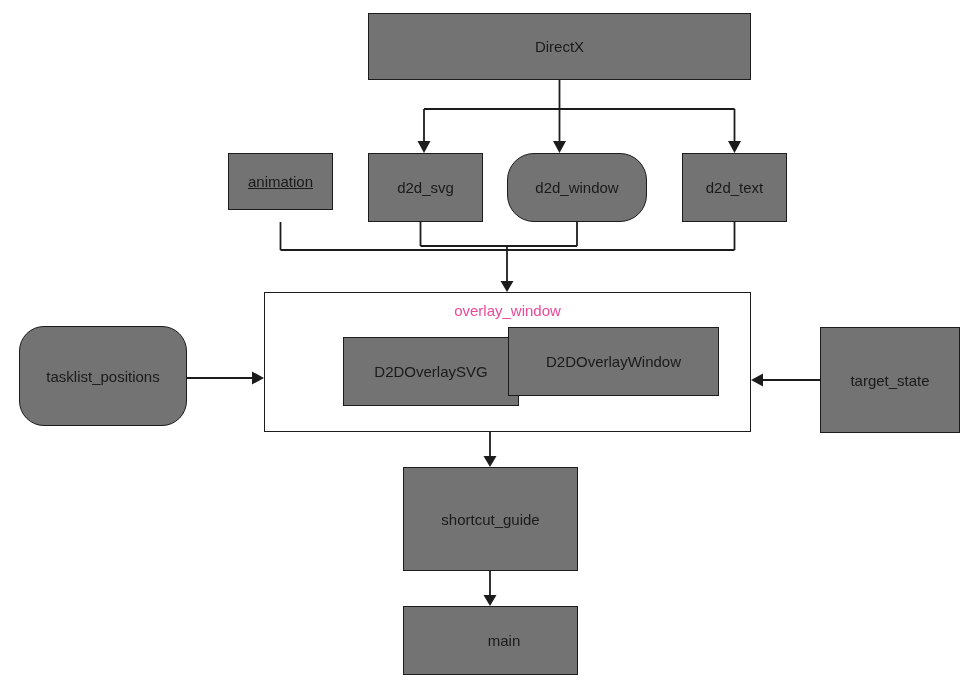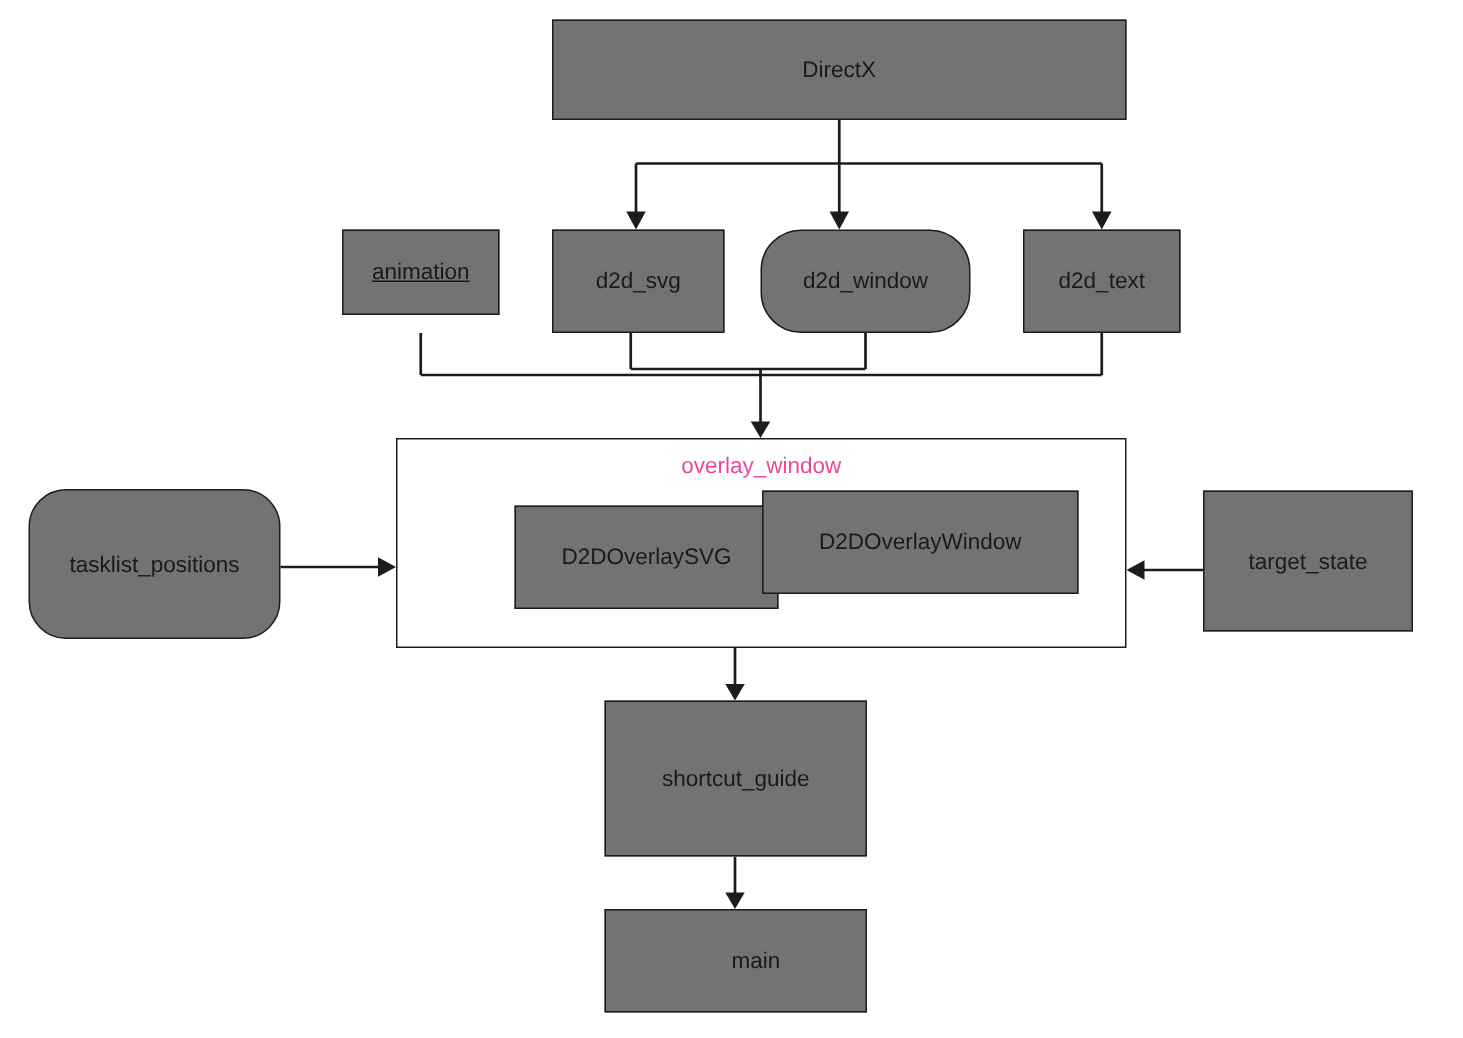--- a/index.html
+++ b/index.html
@@ -120,21 +120,21 @@
   <div class="node inner-node" style="left:298px; top:337px; width:176px; height:69px;margin-left:45px;">
     <span>D2DOverlaySVG</span>
   </div>
   <div class="node inner-node" style="left:508px; top:327px; width:211px; height:69px;justify-content:center;">
     <span>D2DOverlayWindow</span>
   </div>
 
   <div class="node" style="left:19px; top:326px; width:168px; height:100px;border-radius:25px;">
     <span>tasklist_positions</span>
   </div>
-  <div class="node" style="left:802px; top:327px; width:140px; height:94px;">
+  <div class="node" style="left:820px; top:327px; width:140px; height:106px;">
     <span>target_state</span>
   </div>
 
   <div class="node" style="left:403px; top:467px; width:175px; height:104px;">
     <span>shortcut_guide</span>
   </div>
   <div class="node" style="left:403px; top:606px; width:175px; height:69px;padding-left:27px;">
     <span>main</span>
   </div>
 

